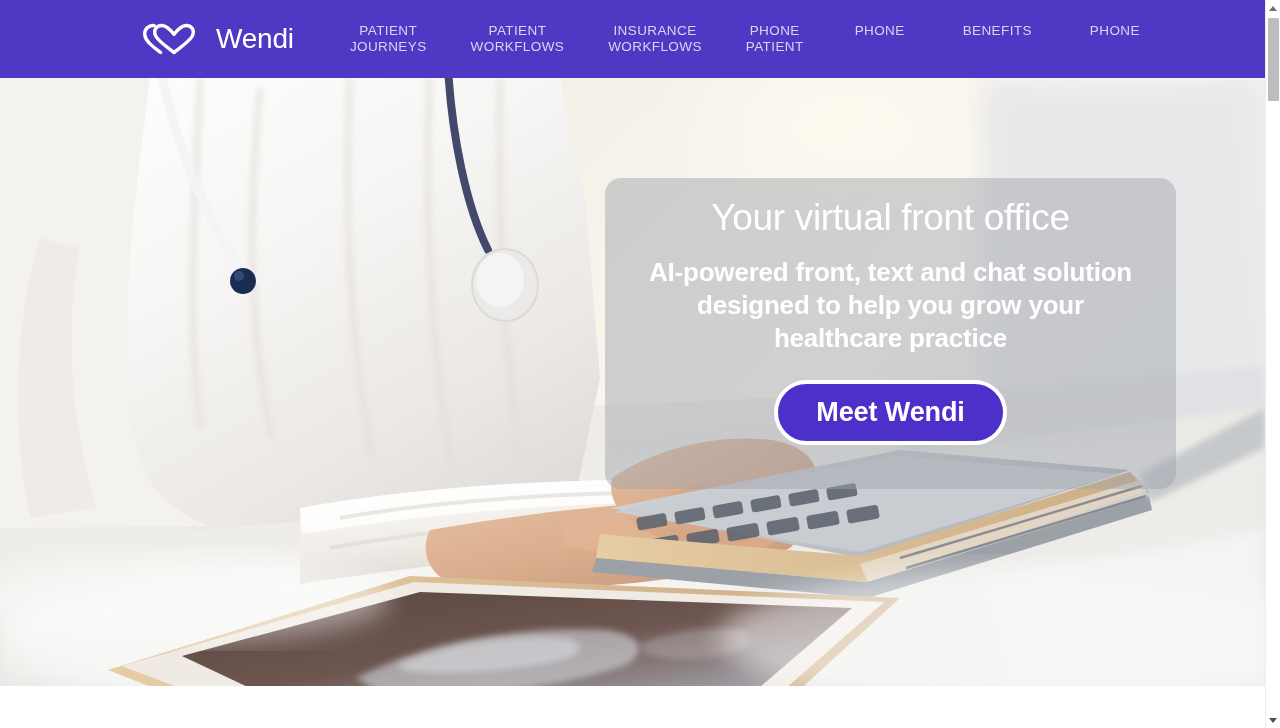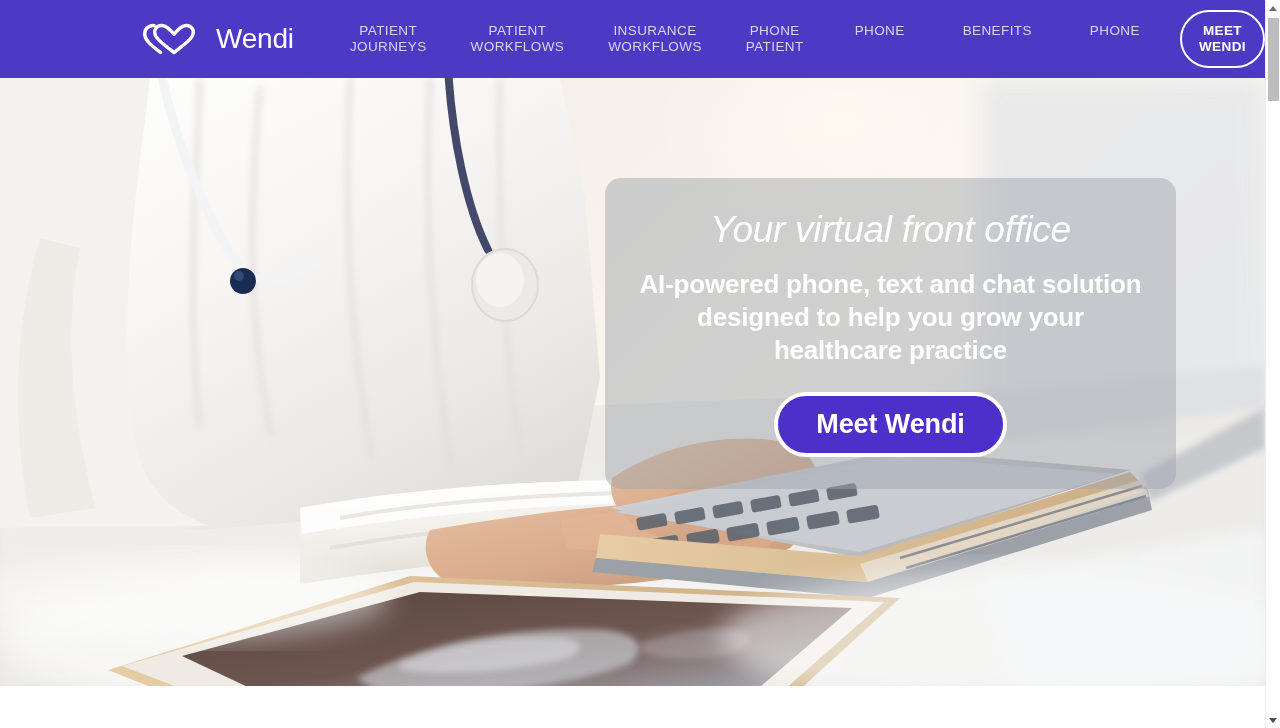--- a/index.html
+++ b/index.html
@@ -121,28 +121,27 @@
     width: 571px;
     height: 311px;
     border-radius: 16px;
     background: rgba(160,163,172,0.47);
     display: flex;
     flex-direction: column;
     align-items: center;
     z-index: 10;
   }
   .hero-title {
-    margin-top: 30px;
+    margin-top: 18px;
     color: #ffffff;
     font-size: 37px;
     font-weight: 400;
     letter-spacing: -0.3px;
     line-height: 1.2;
     text-align: center;
-    font-style: italic;
   }
   .hero-sub {
     margin-top: 16px;
     width: 520px;
     color: #ffffff;
     font-size: 26px;
     font-weight: 700;
     line-height: 33px;
     text-align: center;
     letter-spacing: -0.2px;
@@ -247,22 +246,20 @@
 WORKFLOWS</a>
         <a class="nav-link two-line" href="#">INSURANCE
 WORKFLOWS</a>
         <a class="nav-link two-line" href="#">PHONE
 PATIENT</a>
         <a class="nav-link single" href="#">PHONE</a>
         <a class="nav-link single" href="#">BENEFITS</a>
         <a class="nav-link single" href="#">PHONE</a>
       </div>
 
-      <button class="nav-cta">MEET
-WENDI</button>
     </nav>
 
     <section class="hero">
 
       <svg class="hero-photo" viewBox="0 0 1265 608" preserveAspectRatio="xMidYMid slice">
         <defs>
           <linearGradient id="bgWarm" x1="0" y1="0" x2="1" y2="0.5">
             <stop offset="0" stop-color="#efe9e0"></stop>
             <stop offset="0.45" stop-color="#f6f1e9"></stop>
             <stop offset="0.72" stop-color="#fdf8f0"></stop>
@@ -415,21 +412,21 @@
         <path d="M398 586 C 450 564, 512 556, 566 560 C 584 564, 584 574, 568 580 C 518 594, 440 598, 402 592 Z" fill="#e2e5ea" opacity="0.5" filter="url(#soft)"></path>
         <path d="M640 566 C 676 552, 716 548, 742 552 C 756 558, 750 570, 730 576 C 700 584, 660 582, 642 574 Z" fill="#b8aeb0" opacity="0.45" filter="url(#soft)"></path>
 
         <ellipse cx="180" cy="520" rx="210" ry="44" fill="#ffffff" opacity="0.45" filter="url(#verysoft)"></ellipse>
         <ellipse cx="1020" cy="560" rx="300" ry="70" fill="#ffffff" opacity="0.5" filter="url(#verysoft)"></ellipse>
         <path d="M980 500 L1265 452 L1265 608 L1010 608 Z" fill="#f6f7f8" opacity="0.75" filter="url(#softer)"></path>
       </svg>
 
       <div class="hero-card">
         <h1 class="hero-title">Your virtual front office</h1>
-        <p class="hero-sub">AI-powered phone, text and chat solution designed to help you grow your healthcare practice</p>
+        <p class="hero-sub">AI-powered front, text and chat solution designed to help you grow your healthcare practice</p>
         <button class="hero-btn">Meet Wendi</button>
       </div>
     </section>
 
     <div class="below-fold"></div>
   </div>
 
   <div class="vscroll">
     <div class="vscroll-btn up">
       <span class="arr up"></span>

